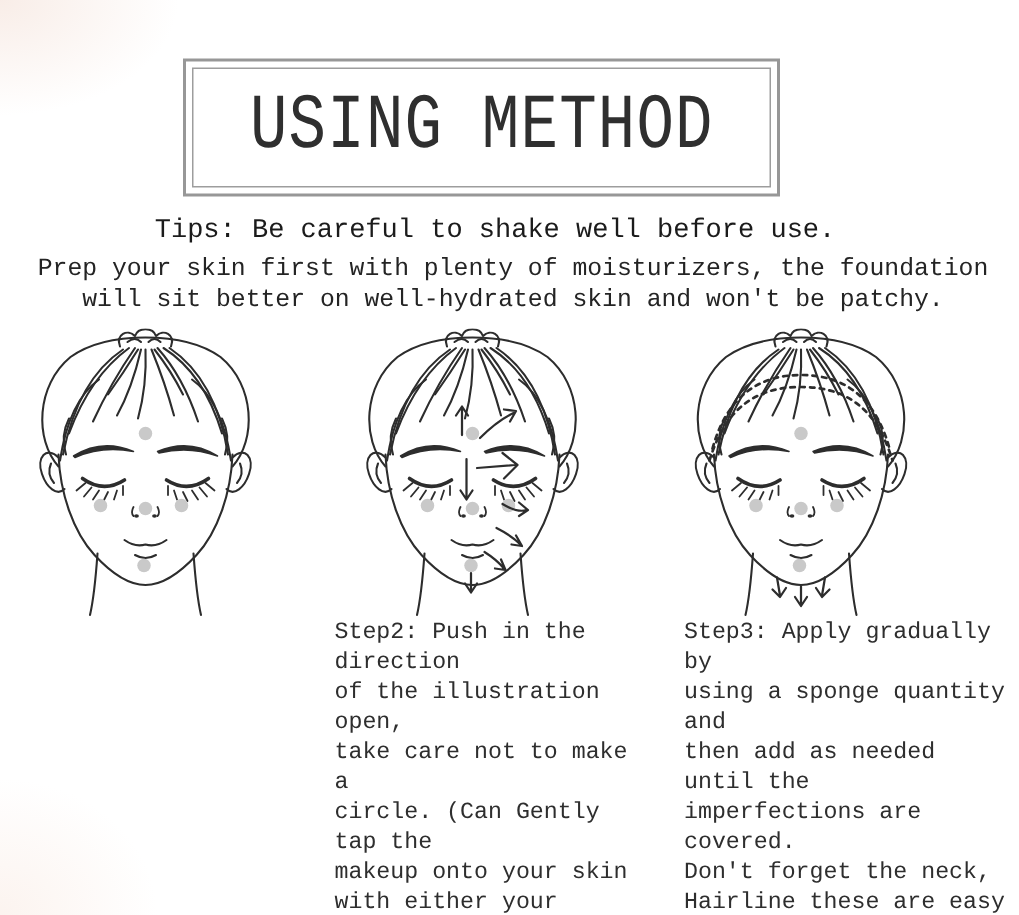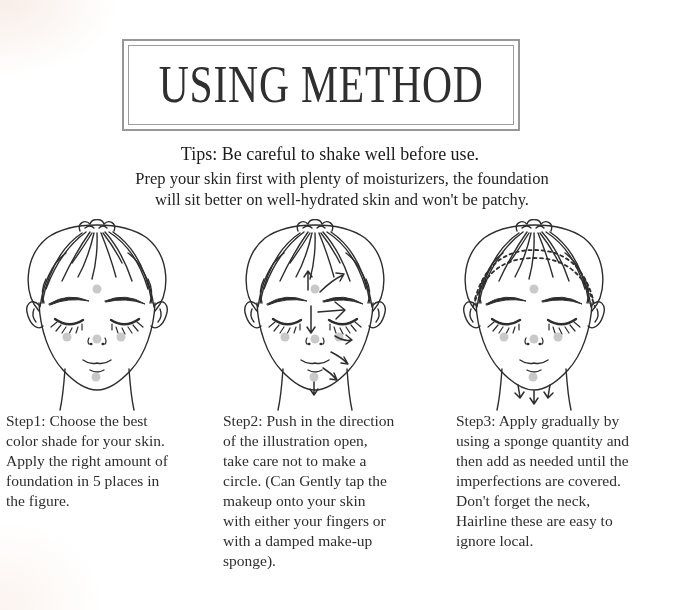--- a/index.html
+++ b/index.html
@@ -1,18 +1,18 @@
 <!DOCTYPE html>
 <html><head>
 <meta charset="utf-8">
 <style>
   html,body{margin:0;padding:0;background:#fff;}
   #app{
     position:relative;width:679px;height:610px;overflow:hidden;
-    font-family:Liberation Serif, serif;color:#2a2a2a;
+    font-family:Liberation Mono, monospace;color:#2a2a2a;
     background:
       radial-gradient(ellipse 170px 110px at 0% 0%, rgba(243,222,212,.55), rgba(243,222,212,0) 70%),
       radial-gradient(ellipse 150px 130px at 0% 100%, rgba(248,230,220,.45), rgba(248,230,220,0) 70%),
       #ffffff;
   }
   .title-box{
     position:absolute;left:122px;top:39px;width:394px;height:88px;
     border:2px solid #979797;background:transparent;
   }
   .title-box-inner{
@@ -154,25 +154,20 @@
         <path d="M34,88 C45,52 66,39 95,39 C124,39 145,52 156,88"></path>
       </g>
       <g fill="none" stroke="#2d2d2d" stroke-width="1.5" stroke-linecap="round" stroke-linejoin="round">
         <path d="M79,166 L81,178 M76,174 L81,179 L85,173"></path>
         <path d="M95,172 L95,184 M91,179 L95,185 L99,179"></path>
         <path d="M111,166 L109,178 M105,173 L109,179 L114,174"></path>
       </g>
     </svg>
   </div>
 
-  <div class="step-caption cap-1">Step1: Choose the best
-color shade for your skin.
-Apply the right amount of
-foundation in 5 places in
-the figure.</div>
   <div class="step-caption cap-2">Step2: Push in the direction
 of the illustration open,
 take care not to make a
 circle. (Can Gently tap the
 makeup onto your skin
 with either your fingers or
 with a damped make-up
 sponge).</div>
   <div class="step-caption cap-3">Step3: Apply gradually by
 using a sponge quantity and

